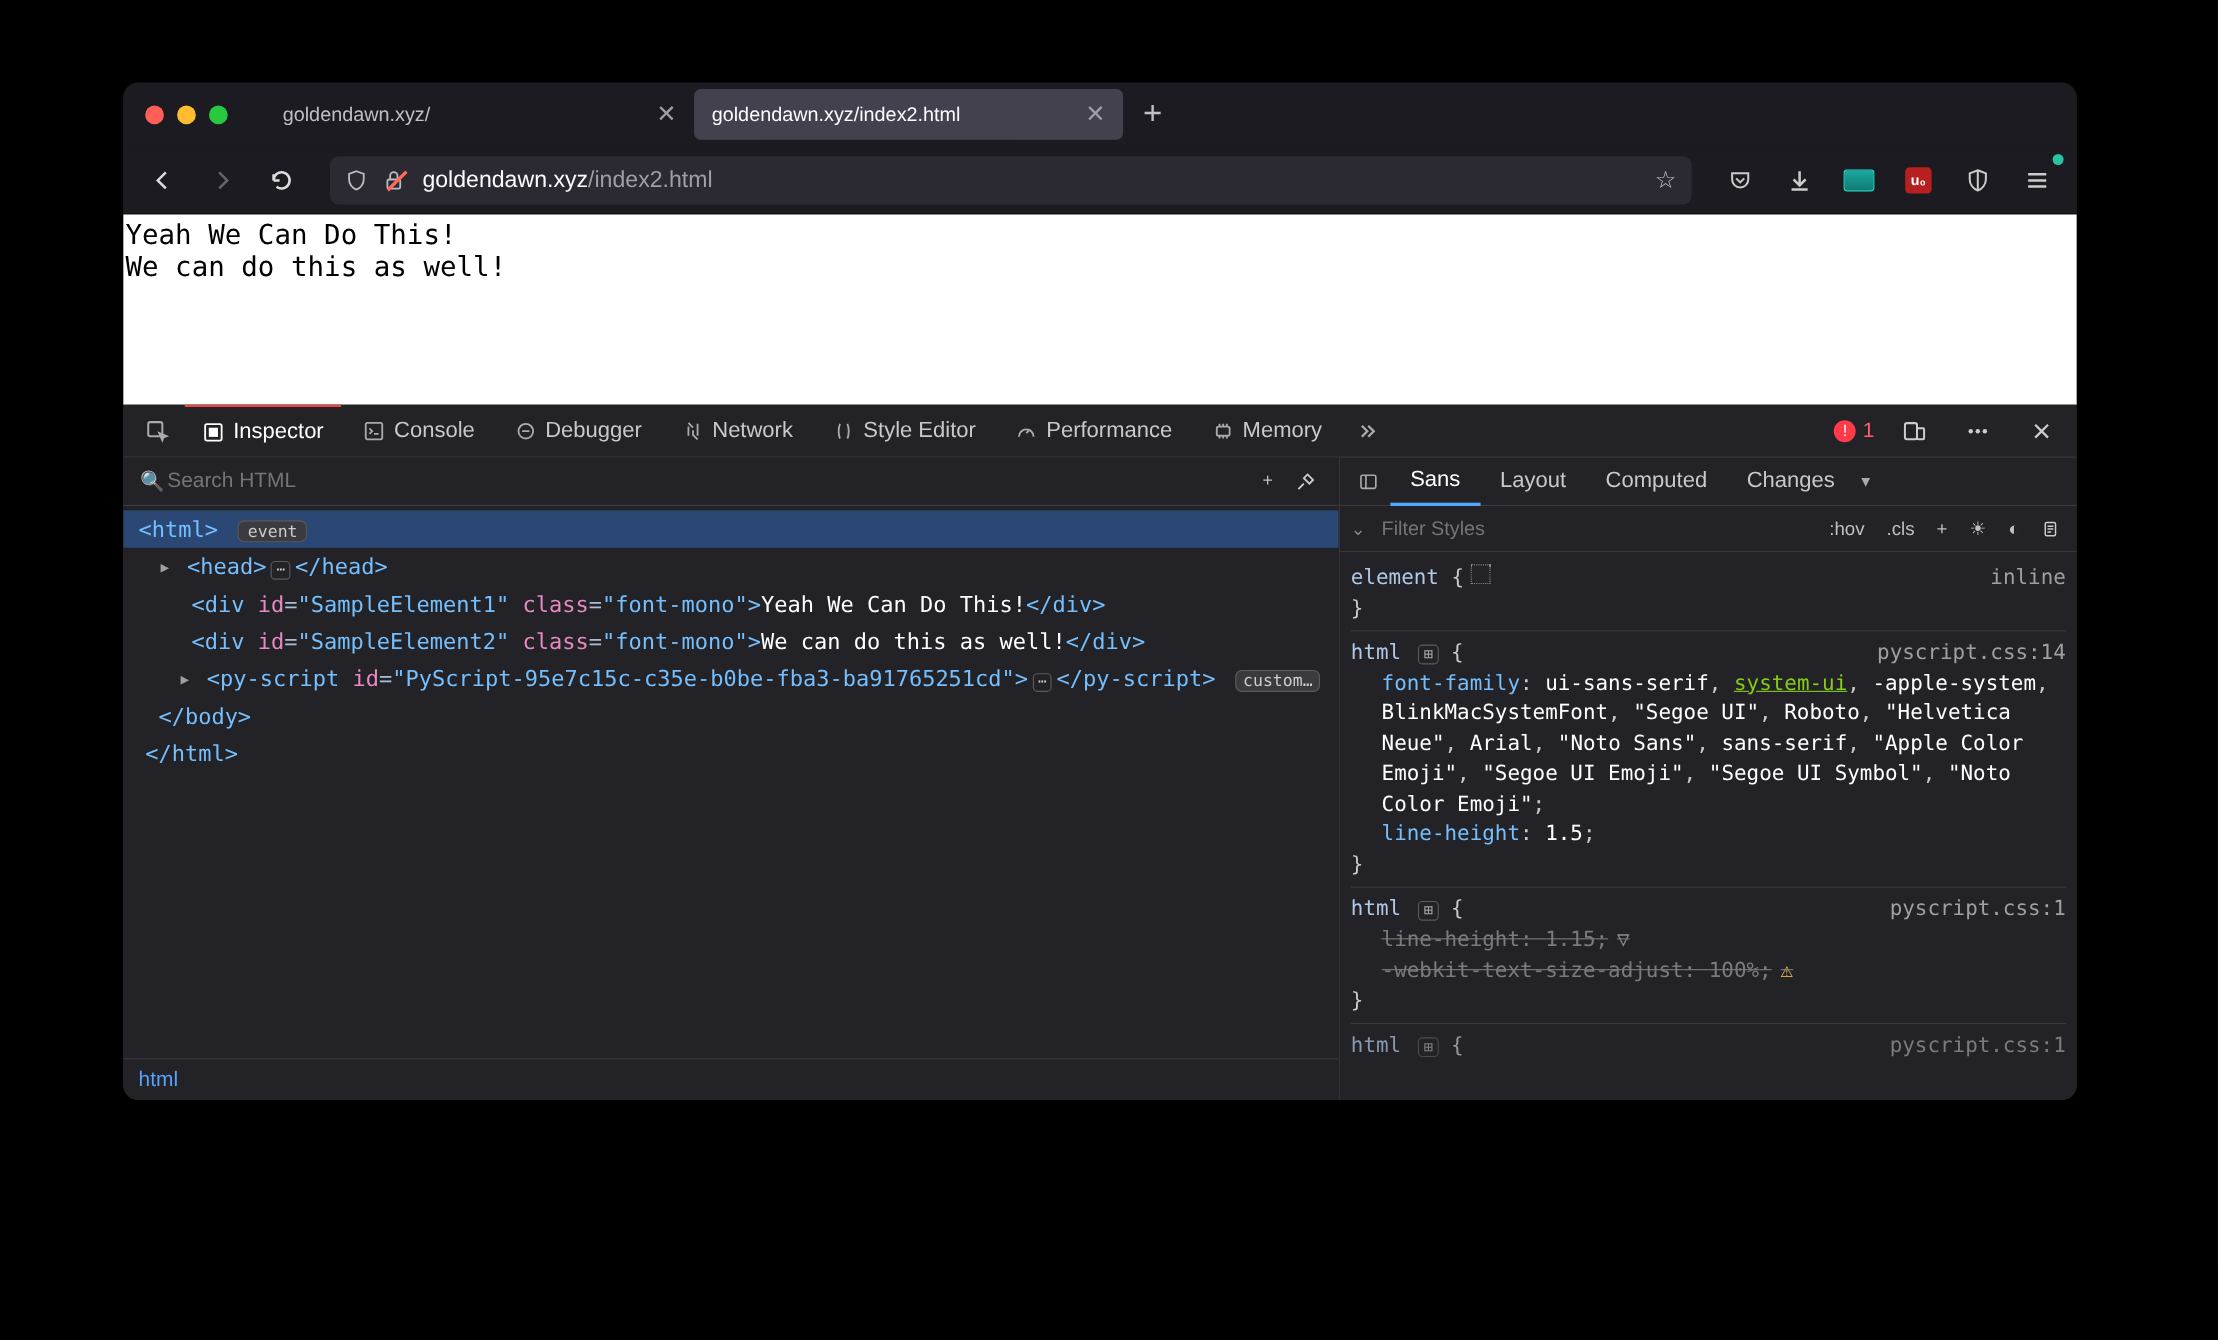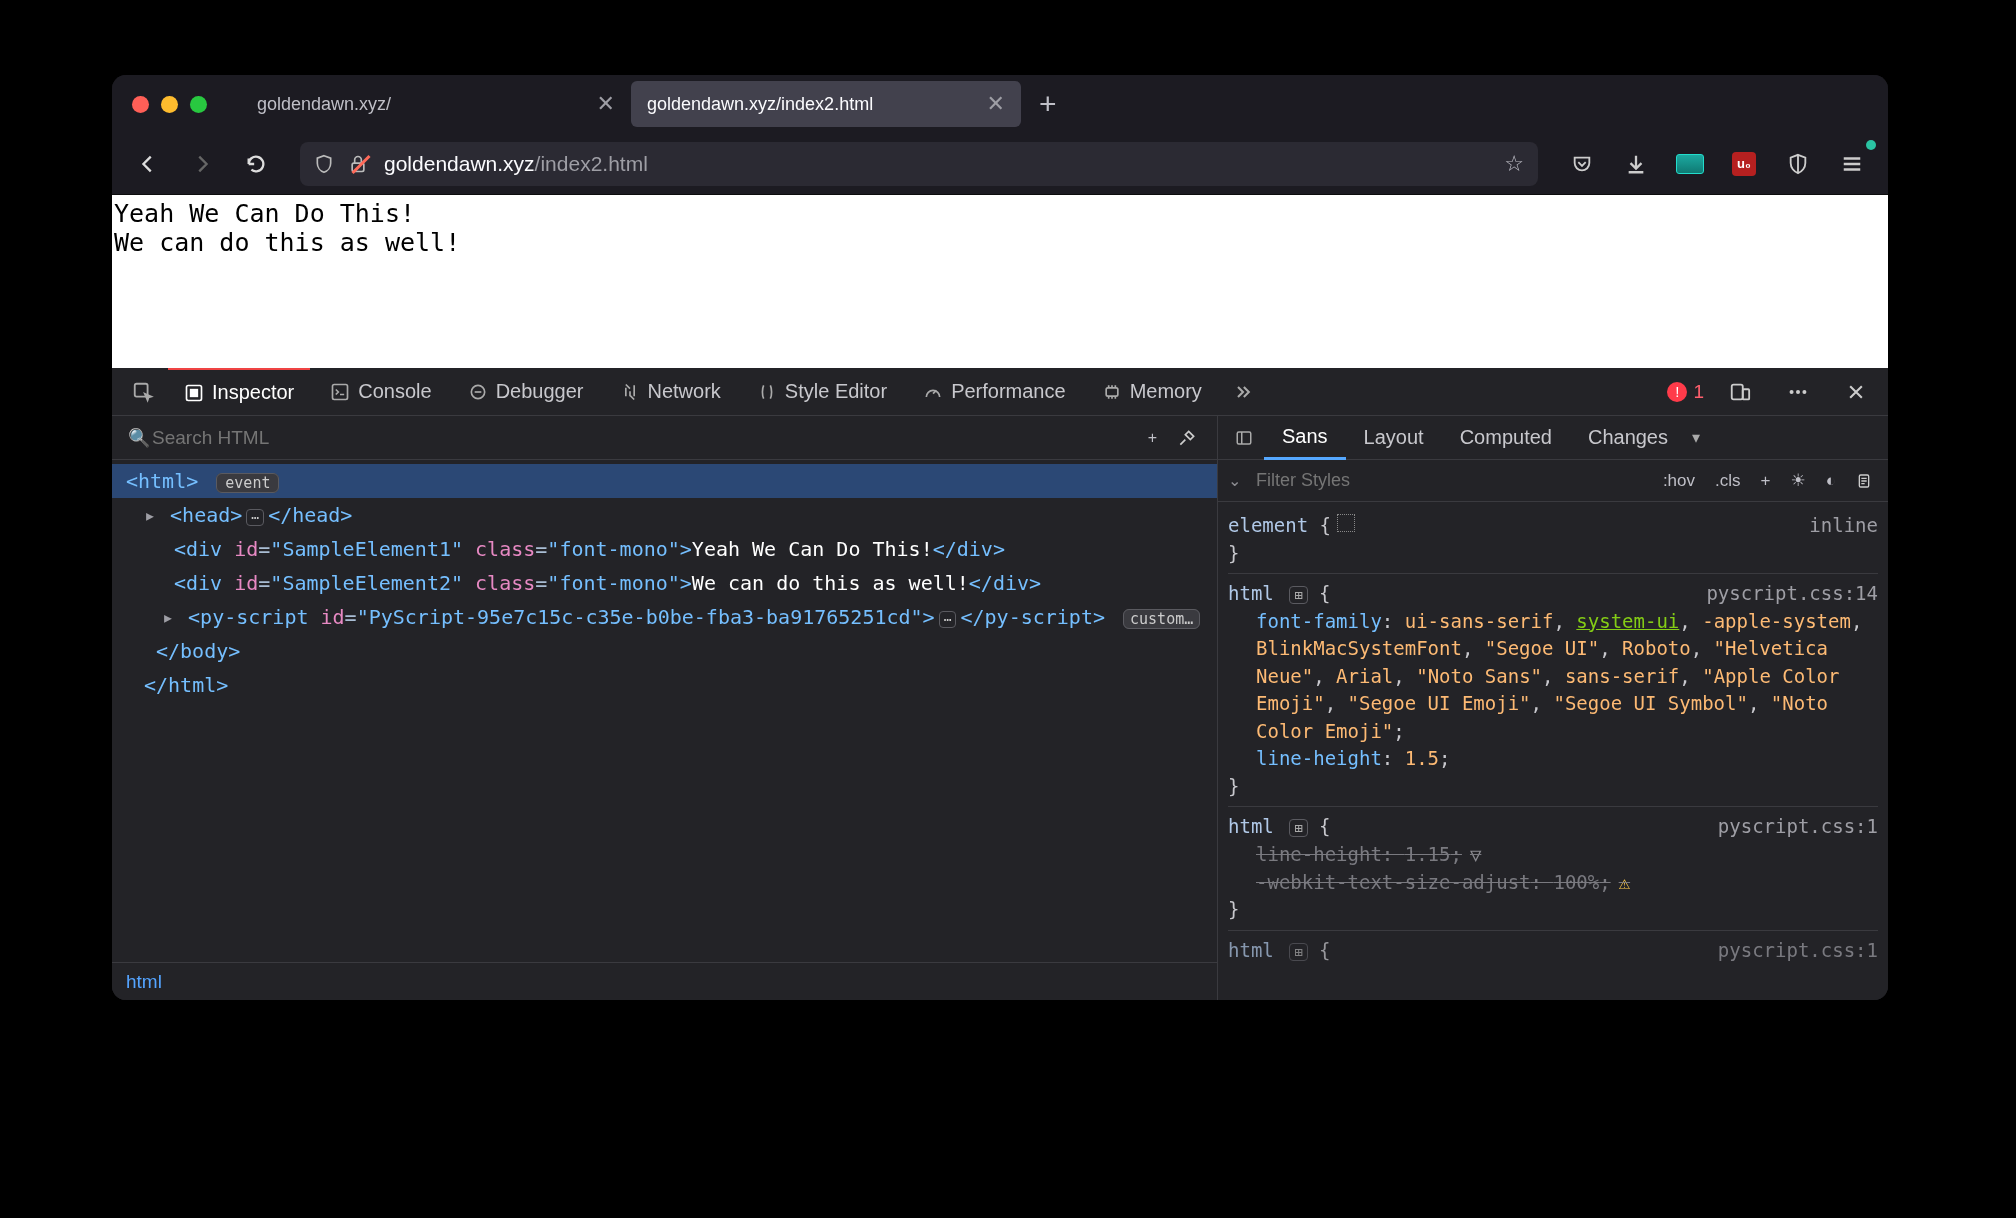--- a/index.html
+++ b/index.html
@@ -145,21 +145,21 @@
 .filter-row .funnel{position:absolute;color:#8b8b90;font-size:16px;}
 .filter-row .fctl{color:#bfbfc7;font-size:17px;padding:0 6px;cursor:pointer;}
 
 .rules{flex:1;font-family:ui-monospace,Menlo,monospace;font-size:19px;line-height:1.45;
   color:#c8c8cd;overflow:hidden;padding:4px 10px 0 10px;background:#232327;}
 .rule-block{border-bottom:1px solid #3a3a3f;padding:6px 0;}
 .rule-head{display:flex;justify-content:space-between;}
 .rule-source{color:#9e9ea5;}
 .sel-txt{color:#b0c8e7;}
 .prop{color:#75bfff;}
-.valc{color:#fdba74;}
+.valc{color:#ffffff;}
 .valc-link{color:#84cc16;text-decoration:underline;}
 .struck{text-decoration:line-through;color:#7a7a80;}
 .struck .prop,.struck .valc{color:#7a7a80;}
 .warn{color:#ffcc4d;margin-left:8px;}
 .flexbadge{border:1px solid #5a5a60;border-radius:4px;padding:0 4px;font-size:14px;margin-left:4px;color:#aaa;}
 .funnel-mini{color:#8a8a90;margin-left:8px;}
 .inline-row{display:flex;justify-content:space-between;}
 .gridico{display:inline-flex;width:18px;height:18px;border:1px dotted #888;margin-left:6px;}
 
 svg { display: block; }
@@ -375,24 +375,24 @@
             <span class="tag">&lt;div</span> <span class="attr">id</span>=<span class="val">"<span>SampleElement1</span>"</span> <span class="attr">class</span>=<span class="val">"<span>font-mono</span>"</span><span class="tag">&gt;</span><span class="txt">Yeah We Can Do This!</span><span class="tag">&lt;/div&gt;</span>
           </div>
           <div class="dom-line" style="padding-left:62px">
             <span class="tag">&lt;div</span> <span class="attr">id</span>=<span class="val">"<span>SampleElement2</span>"</span> <span class="attr">class</span>=<span class="val">"<span>font-mono</span>"</span><span class="tag">&gt;</span><span class="txt">We can do this as well!</span><span class="tag">&lt;/div&gt;</span>
           </div>
           <div class="dom-line" style="padding-left:48px">
             <span class="tw">▸</span>
             <span class="tag">&lt;py-script</span> <span class="attr">id</span>=<span class="val">"<span>PyScript-95e7c15c-c35e-b0be-fba3-ba91765251cd</span>"</span><span class="tag">&gt;</span><span class="ellips">⋯</span><span class="tag">&lt;/py-script&gt;</span>
             <span class="badge-custom">custom…</span>
           </div>
-          <div class="dom-line" style="padding-left:44px">
+          <div class="dom-line" style="padding-left:32px">
             <span class="tag">&lt;/body&gt;</span>
           </div>
-          <div class="dom-line" style="padding-left:32px">
+          <div class="dom-line" style="padding-left:20px">
             <span class="tag">&lt;/html&gt;</span>
           </div>
         </div>
 
         <div class="breadcrumb">
           <span>html</span>
         </div>
       </div>
 
       <div class="dt-right">

